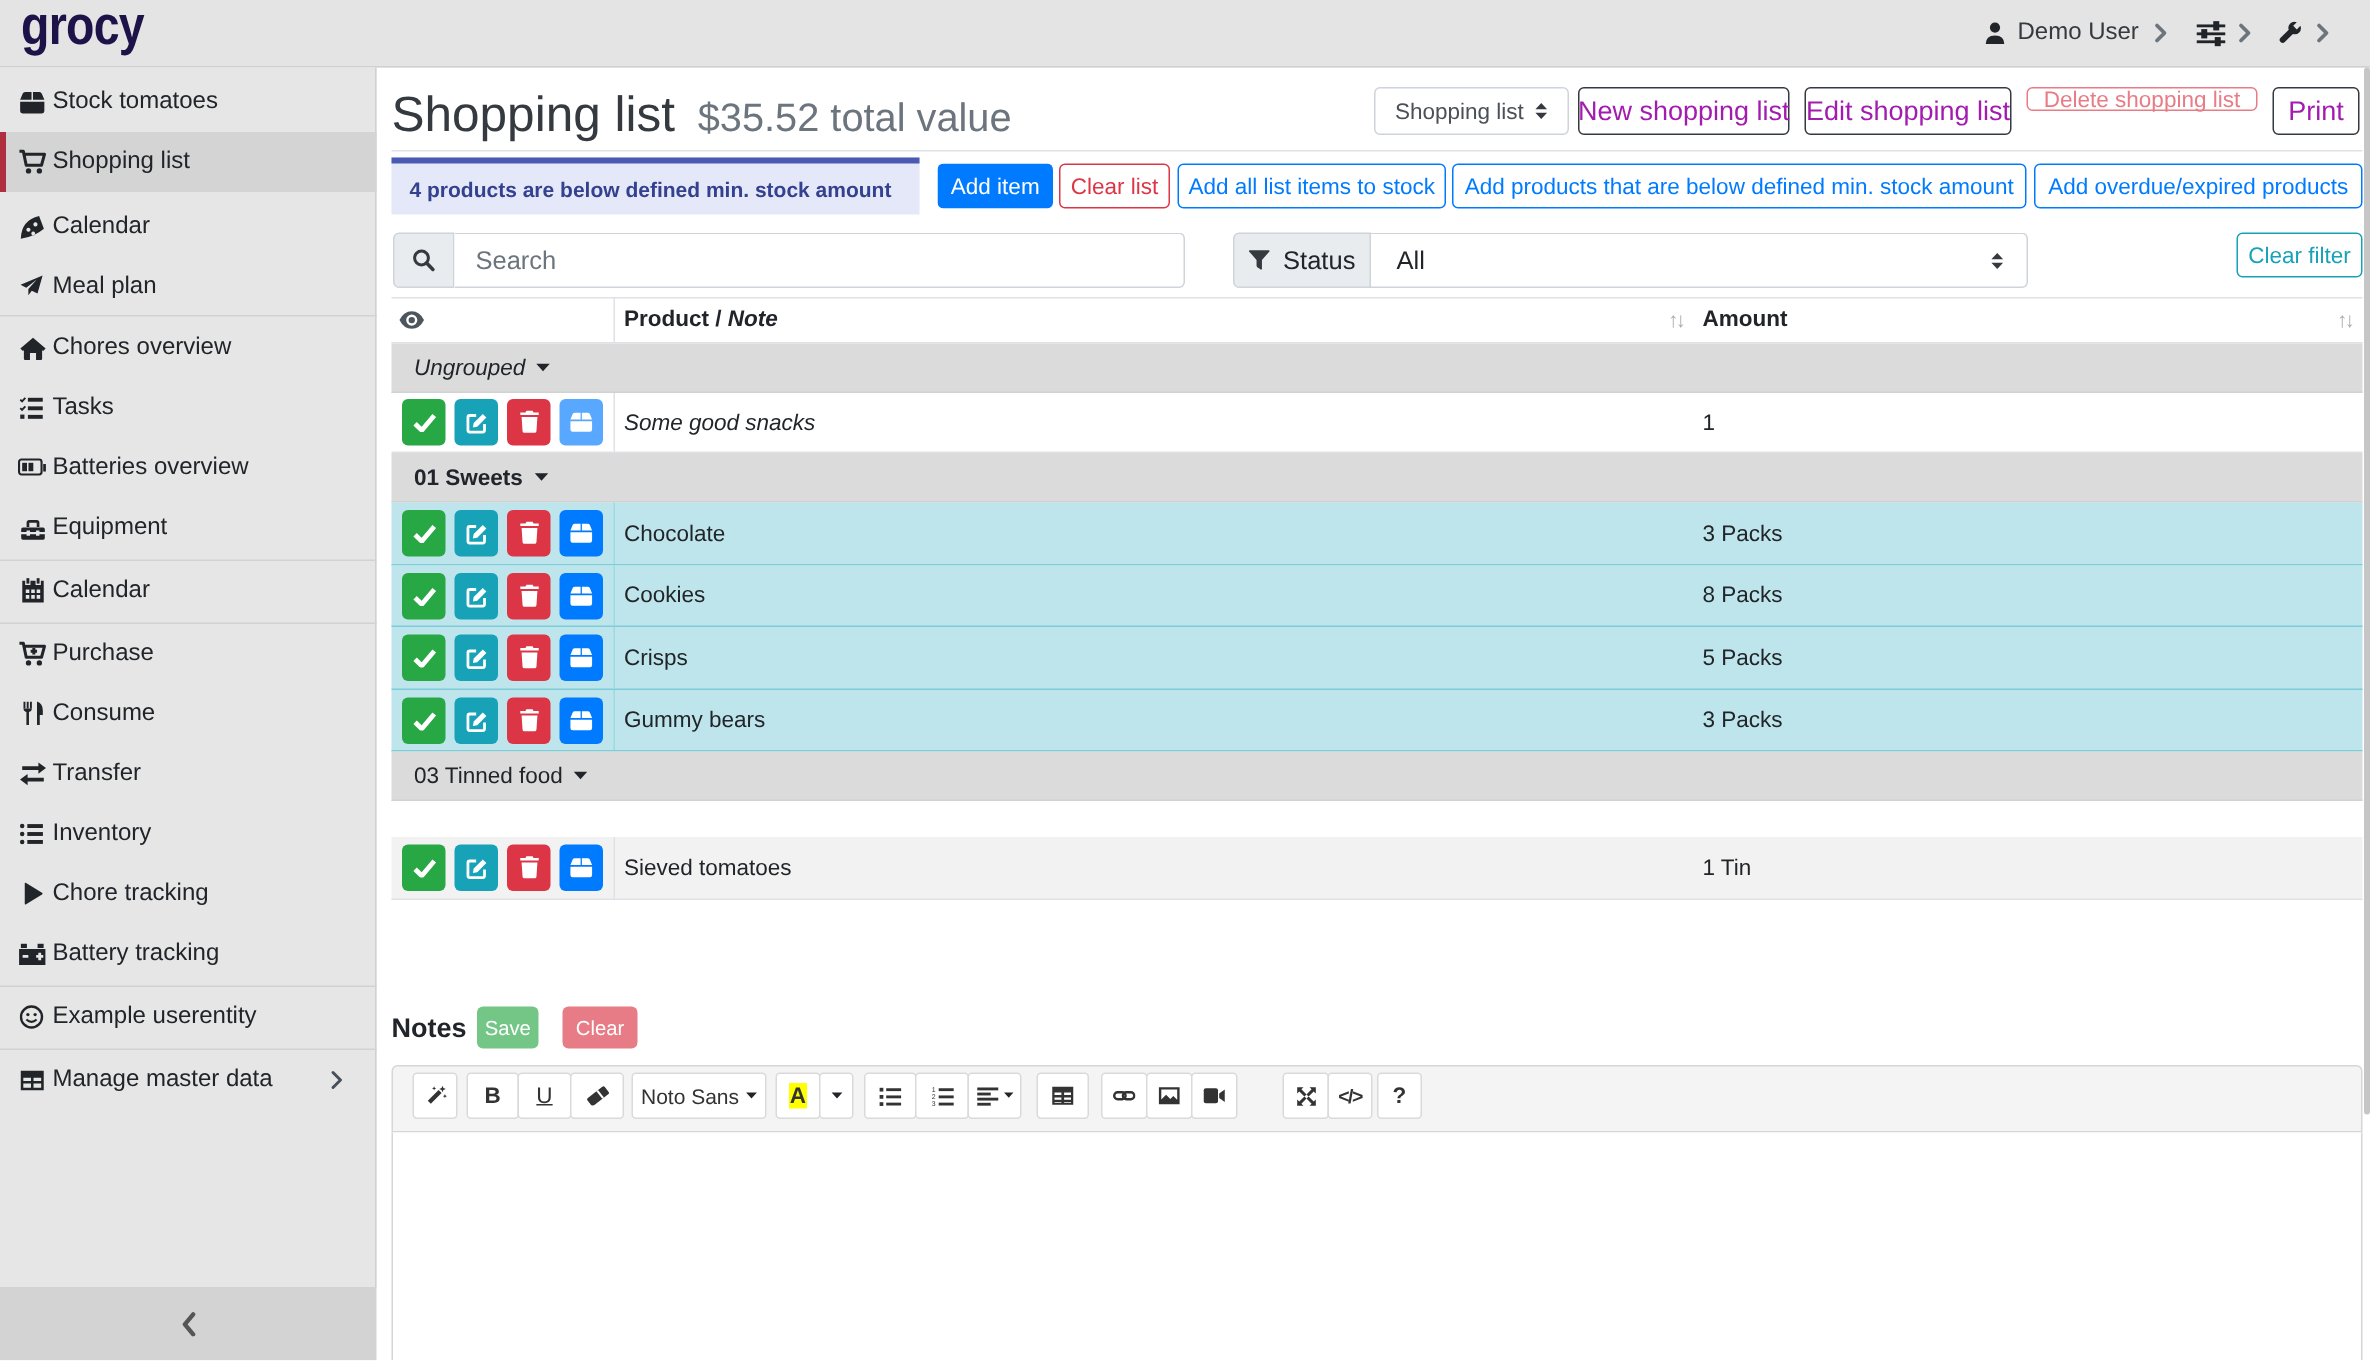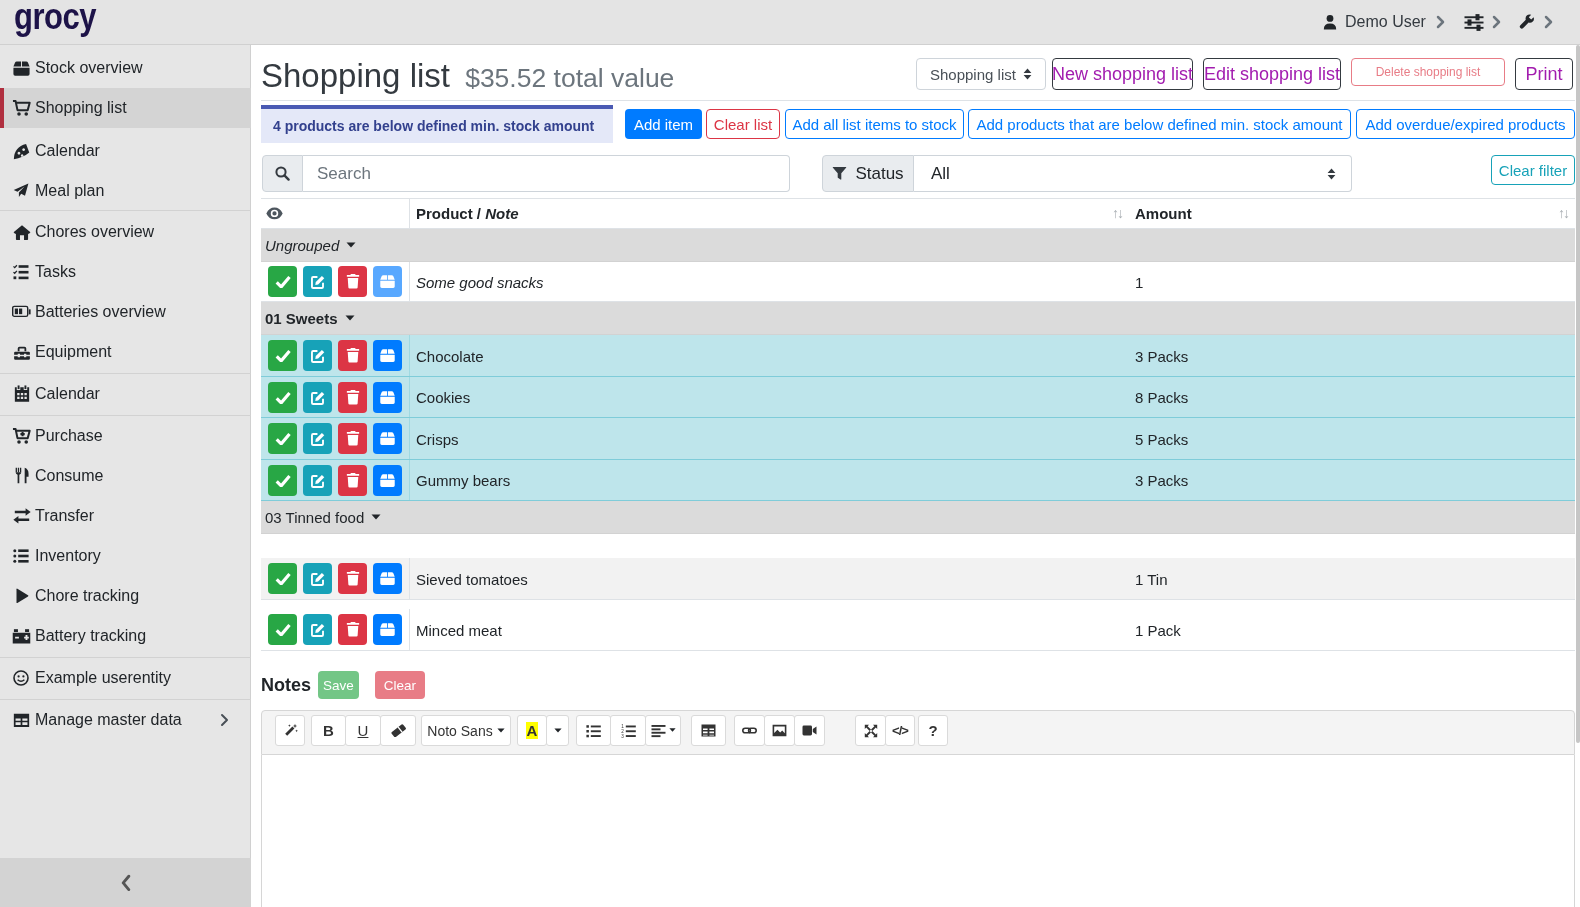--- a/index.html
+++ b/index.html
@@ -17,27 +17,27 @@
 #sfoot{position:absolute;left:0;top:858px;width:251px;height:49px;background:#d3d3d3;display:flex;align-items:center;justify-content:center}
 #title{position:absolute;left:261px;top:57px;font-size:33px;color:#343a40;white-space:nowrap}
 #title span{font-size:26.5px;color:#6c757d;margin-left:6px}
 #hr1{position:absolute;left:261px;top:100px;width:1314px;border-top:1px solid #dee2e6}
 #alert{position:absolute;left:261px;top:105px;width:352px;height:38px;background:#e4e8f8;border-top:4px solid #4a5ab3;color:#33418e;font-weight:700;font-size:14px;display:flex;align-items:center;padding-left:12px}
 .btn{position:absolute;height:30px;border-radius:4px;font-size:15px;display:flex;align-items:center;justify-content:center;white-space:nowrap;border:1px solid transparent;top:109px}
 .bp{background:#007bff;color:#fff}
 .obd{border-color:#dc3545;color:#dc3545;background:#fff}
 .obp{border-color:#007bff;color:#007bff;background:#fff}
 .obk{border-color:#343a40;color:#a21caf;background:#fff;font-size:18px;height:32px;top:58px}
-.obdd{border-color:#e87c86;color:#e87c86;background:#fff;font-size:12px;height:28px;top:58px}
+.obdd{border-color:#e87c86;color:#e87c86;background:#fff;font-size:15px;height:16px;top:58px}
 .obi{border-color:#17a2b8;color:#17a2b8;background:#fff}
 .igrp{position:absolute;display:flex;height:37px;top:155px}
 .iprep{background:#e9ecef;border:1px solid #ced4da;border-radius:4px 0 0 4px;display:flex;align-items:center;justify-content:center;color:#212529;font-size:17px;gap:8px}
 .ibody{background:#fff;border:1px solid #ced4da;border-left:0;border-radius:0 4px 4px 0;display:flex;align-items:center;color:#6c757d;font-size:17px;flex:1;padding-left:14px;position:relative}
 .trow{position:absolute;left:261px;width:1314px}
-.grow{background:#dbdbdb;font-size:15px;display:flex;align-items:center;padding-left:4px;gap:7px;border-bottom:1px solid #d2d2d2}
+.grow{background:#dbdbdb;font-size:15px;display:flex;align-items:center;padding-left:15px;gap:7px;border-bottom:1px solid #d2d2d2}
 .vline{position:absolute;left:148px;top:0;bottom:0;width:1px;background:#dee2e6}
 .rbtn{position:absolute;width:29px;height:31px;border-radius:4px;display:flex;align-items:center;justify-content:center}
 .bg{background:#28a745}.bt{background:#17a2b8}.br{background:#dc3545}.bb{background:#007bff}
 .ptxt{position:absolute;left:155px;font-size:15px;top:50%;transform:translateY(-50%)}
 .atxt{position:absolute;left:874px;font-size:15px;top:50%;transform:translateY(-50%)}
 .sorti{position:absolute;color:#a9aeb3;font-size:14px;letter-spacing:-2px;font-weight:400}
 #notes{position:absolute;left:261px;top:671px;font-size:18px;font-weight:700;color:#212529;line-height:28px}
 .nbtn{position:absolute;top:671px;height:28px;border-radius:4px;color:#fff;font-size:13.5px;display:flex;align-items:center;justify-content:center}
 #toolbar{position:absolute;left:261px;top:710px;width:1314px;height:45px;background:#f4f4f4;border:1px solid #d6d6d6;border-radius:4px 4px 0 0}
 #editor{position:absolute;left:261px;top:755px;width:1314px;height:152px;background:#fff;border-left:1px solid #d6d6d6;border-right:1px solid #d6d6d6}
@@ -86,21 +86,21 @@
 <div class="sdiv" style="top:327.5px"></div>
 <div class="sdiv" style="top:369.5px"></div>
 <div class="sdiv" style="top:611.5px"></div>
 <div class="sdiv" style="top:653.5px"></div>
 <div class="sit" style="top:3px">
         <span class="sicon">
           <svg width="19" height="19.0" viewBox="0 0 16 16">
             <path fill="#212529" d="M1.2 6.3 L2.6 2.9 Q3 2 4 2 L7.6 2 L7.6 6.3 Z M8.4 6.3 L8.4 2 L12 2 Q13 2 13.4 2.9 L14.8 6.3 Z M1.2 7.4 H14.8 V12.6 Q14.8 14 13.4 14 H2.6 Q1.2 14 1.2 12.6 Z"></path>
           </svg>
         </span>
-        <span class="lbl">Stock overview</span>
+        <span class="lbl">Stock tomatoes</span>
       </div>
 <div class="sit active" style="top:43px">
         <span class="sicon">
           <svg width="19" height="17.8" viewBox="0 0 16 15">
             <path d="M0.8 1.6 H3 L4.6 9.4 H13.2 L14.9 3.2 H3.6" stroke="#212529" stroke-width="1.7" fill="none" stroke-linejoin="round"></path>
             <circle cx="5.9" cy="12.6" r="1.5" fill="#212529"></circle>
             <circle cx="12" cy="12.6" r="1.5" fill="#212529"></circle>
           </svg>
         </span>
         <span class="lbl">Shopping list</span>
@@ -482,46 +482,20 @@
         </svg>
       </div>
       <div class="rbtn bb" style="left:112px;top:5px;">
         <svg width="17" height="17.0" viewBox="0 0 16 16">
           <path fill="#fff" d="M1.2 6.3 L2.6 2.9 Q3 2 4 2 L7.6 2 L7.6 6.3 Z M8.4 6.3 L8.4 2 L12 2 Q13 2 13.4 2.9 L14.8 6.3 Z M1.2 7.4 H14.8 V12.6 Q14.8 14 13.4 14 H2.6 Q1.2 14 1.2 12.6 Z"></path>
         </svg>
       </div>
 <span class="ptxt" style="">Sieved tomatoes</span>
       <span class="atxt">1 Tin</span>
     </div>
-<div class="trow" style="top:609px;height:42px;background:#fff;border-bottom:1px solid #dee2e6">
-<div class="vline" style="background:#dee2e6"></div>
-      <div class="rbtn bg" style="left:7px;top:5px">
-        <svg width="16" height="13.9" viewBox="0 0 15 13">
-          <path d="M1.6 7 L5.8 11.1 L13.6 1.9" stroke="#fff" stroke-width="3" fill="none"></path>
-        </svg>
-      </div>
-      <div class="rbtn bt" style="left:42px;top:5px">
-        <svg width="16" height="16.0" viewBox="0 0 15.5 15.5">
-          <path d="M12.6 8.4 V12.5 Q12.6 13.6 11.5 13.6 H3 Q1.9 13.6 1.9 12.5 V4 Q1.9 2.9 3 2.9 H7.2" stroke="#fff" stroke-width="1.8" fill="none"></path>
-          <path fill="#fff" d="M5.6 7.8 L11.5 1.9 L13.8 4.2 L7.9 10.1 L5.1 10.6 Z"></path>
-        </svg>
-      </div>
-      <div class="rbtn br" style="left:77px;top:5px">
-        <svg width="14" height="16.2" viewBox="0 0 13 15">
-          <path fill="#fff" d="M4.6 0.8 H8.4 L9 1.8 H12.2 V3.4 H0.8 V1.8 H4 Z M1.6 4.6 H11.4 L10.8 13.4 Q10.7 14.4 9.7 14.4 H3.3 Q2.3 14.4 2.2 13.4 Z"></path>
-        </svg>
-      </div>
-      <div class="rbtn bb" style="left:112px;top:5px;">
-        <svg width="17" height="17.0" viewBox="0 0 16 16">
-          <path fill="#fff" d="M1.2 6.3 L2.6 2.9 Q3 2 4 2 L7.6 2 L7.6 6.3 Z M8.4 6.3 L8.4 2 L12 2 Q13 2 13.4 2.9 L14.8 6.3 Z M1.2 7.4 H14.8 V12.6 Q14.8 14 13.4 14 H2.6 Q1.2 14 1.2 12.6 Z"></path>
-        </svg>
-      </div>
-<span class="ptxt" style="">Minced meat</span>
-      <span class="atxt">1 Pack</span>
-    </div>
 <div id="notes">Notes</div>
 <div class="nbtn" style="left:318px;width:41px;background:#73c686">Save</div>
 <div class="nbtn" style="left:375px;width:50px;background:#e87c86">Clear</div>
 <div id="toolbar"></div>
     <div id="editor"></div>
 <div class="tbtn" style="left:275px;width:30px;">
       <svg width="15" height="15.0" viewBox="0 0 15 15">
         <path fill="#333" d="M9.4 3.6 L11.4 5.6 L4.2 12.8 L2.2 10.8 Z"></path>
         <path fill="#333" d="M12 0.8 l0.6 1.6 1.6 0.6 -1.6 0.6 -0.6 1.6 -0.6 -1.6 -1.6 -0.6 1.6 -0.6 Z M13.6 6.4 l0.4 1 1 0.4 -1 0.4 -0.4 1 -0.4 -1 -1 -0.4 1 -0.4 Z M6.4 1.2 l0.4 1 1 0.4 -1 0.4 -0.4 1 -0.4 -1 -1 -0.4 1 -0.4 Z"></path>
       </svg>

